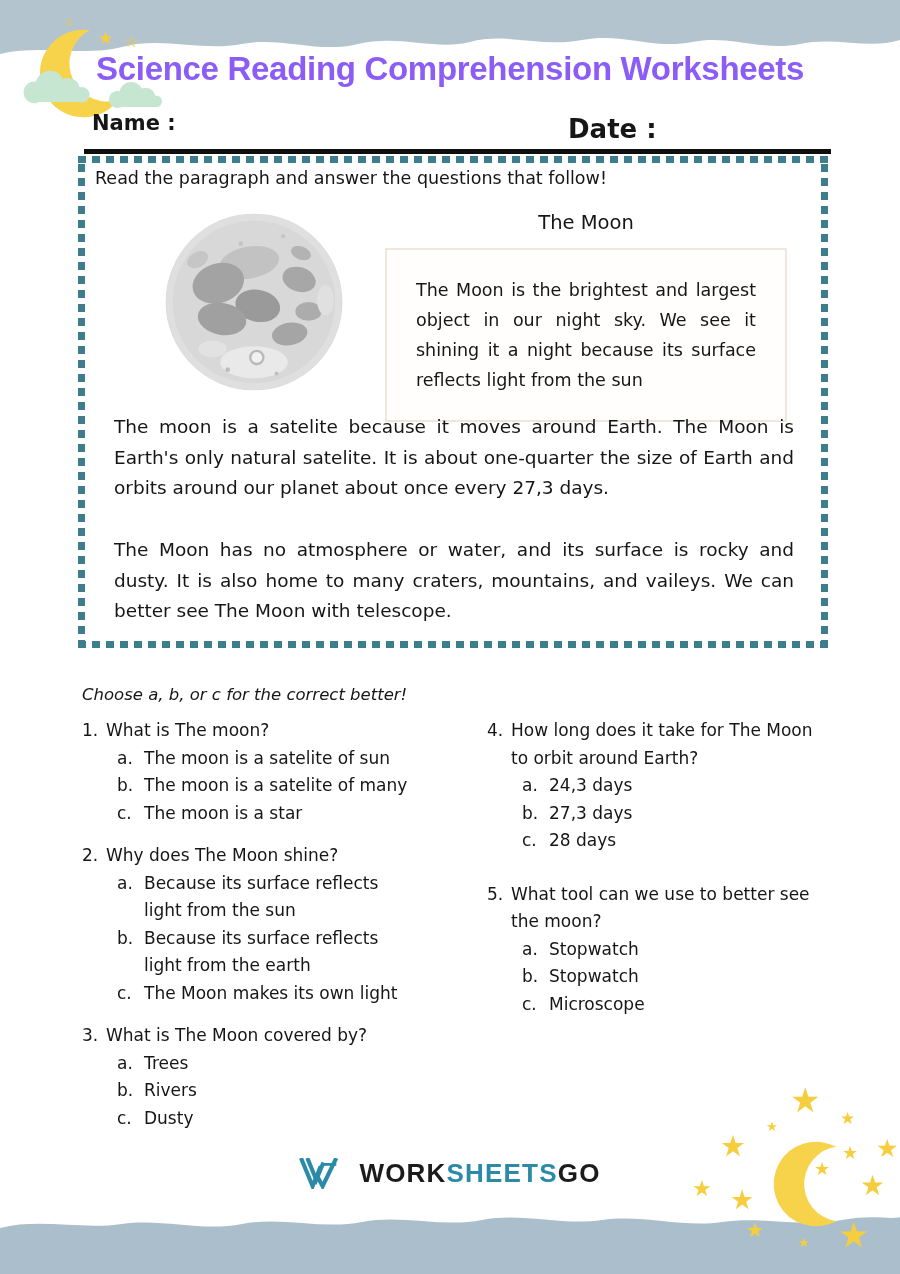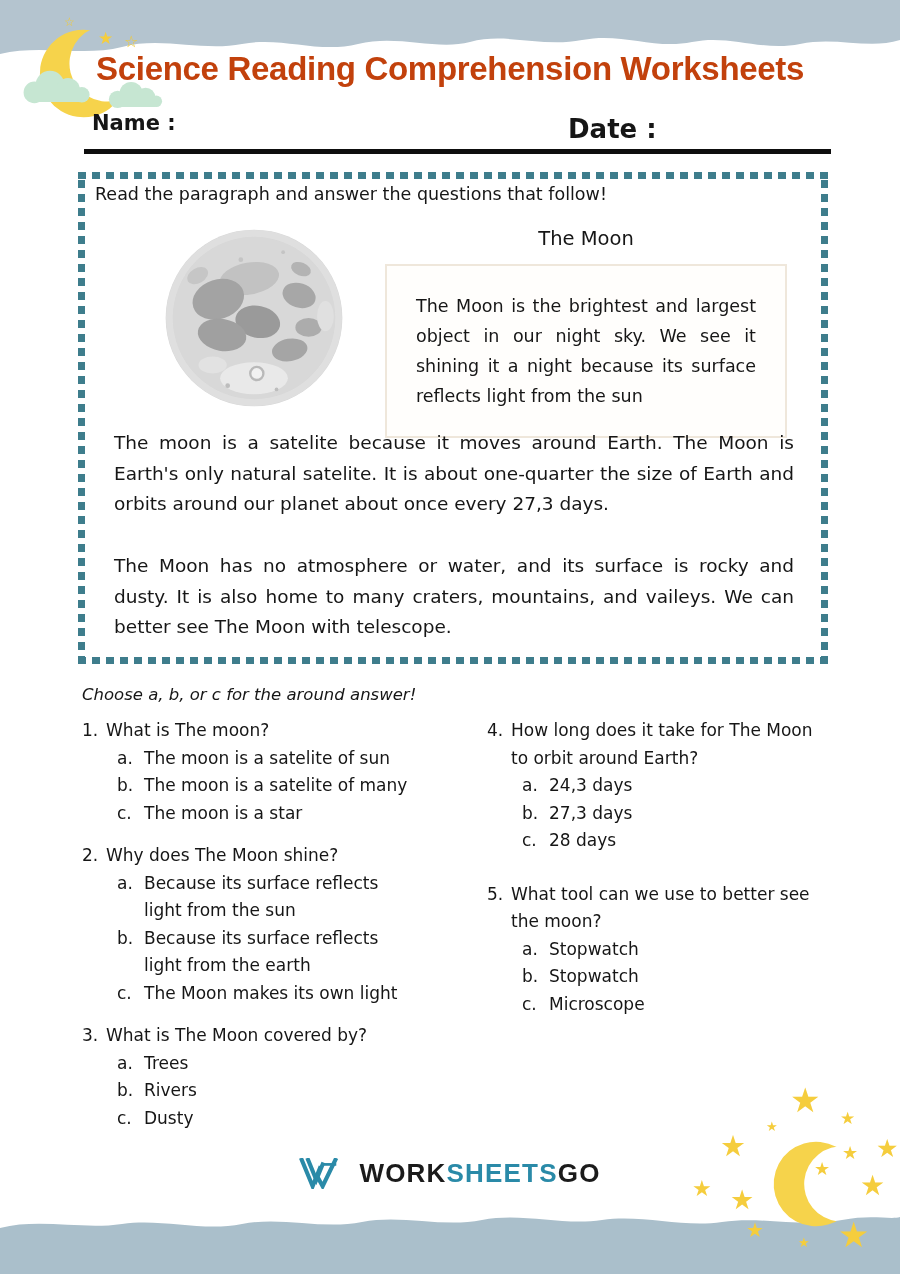--- a/index.html
+++ b/index.html
@@ -18,29 +18,29 @@
   .cloud-l { left:20px; top:66px; z-index:3; }
   .cloud-r { left:106px; top:78px; z-index:3; }
   .star { position:absolute; color:#f5cd3d; line-height:1; z-index:4; user-select:none; }
   .star-outline { color:#f1ca36; }
 
   
   .title {
     position:absolute; left:96px; top:50px; margin:0; z-index:5;
     font-family:"Liberation Sans", sans-serif;
     font-size:33px; font-weight:800; letter-spacing:-0.3px;
-    color:#c2410c; white-space:nowrap;
+    color:#8b5cf6; white-space:nowrap;
   }
   .label-name { position:absolute; left:92px; top:111px; font-size:21px; font-weight:700; z-index:5; }
   .label-date { position:absolute; left:568px; top:114px; font-size:26px; font-weight:700; z-index:5; }
   .rule { position:absolute; left:84px; top:149px; width:747px; height:5px; background:#0e0e0e; z-index:5; }
 
   
   .passage-box {
-    position:absolute; left:78px; top:172px; width:750px; height:492px; z-index:5;
+    position:absolute; left:78px; top:156px; width:750px; height:492px; z-index:5;
     background-image:
       repeating-linear-gradient(90deg, #3e7d8c 0 8px, transparent 8px 14px),
       repeating-linear-gradient(90deg, #3e7d8c 0 8px, transparent 8px 14px),
       repeating-linear-gradient(0deg,  #3e7d8c 0 8px, transparent 8px 14px),
       repeating-linear-gradient(0deg,  #3e7d8c 0 8px, transparent 8px 14px);
     background-position: top left, bottom left, top left, top right;
     background-size: 100% 7px, 100% 7px, 7px 100%, 7px 100%;
     background-repeat: no-repeat;
   }
   .read-instruction { position:absolute; left:17px; top:12px; margin:0; font-size:17.5px; }
@@ -159,21 +159,21 @@
     <h2 class="passage-heading">The Moon</h2>
 
     <div class="highlight-box">
       <p>The Moon is the brightest and largest object in our night sky. We see it shining it a night because its surface reflects light from the sun</p>
     </div>
 
     <p class="para para-1">The moon is a satelite because it moves around Earth. The Moon is Earth's only natural satelite. It is about one-quarter the size of Earth and orbits around our planet about once every 27,3 days.</p>
     <p class="para para-2">The Moon has no atmosphere or water, and its surface is rocky and dusty. It is also home to many craters, mountains, and vaileys. We can better see The Moon with telescope.</p>
   </div>
 
-  <p class="quiz-instruction">Choose a, b, or c for the around answer!</p>
+  <p class="quiz-instruction">Choose a, b, or c for the correct better!</p>
 
   <div class="col col-left">
     <div class="question">
       <div class="q-title">
           <span class="q-num">1.</span>
           <span class="q-text">What is The moon?</span>
         </div>
       <div class="option">
           <span class="opt-letter">a.</span>
           <span class="opt-text">The moon is a satelite of sun</span>

